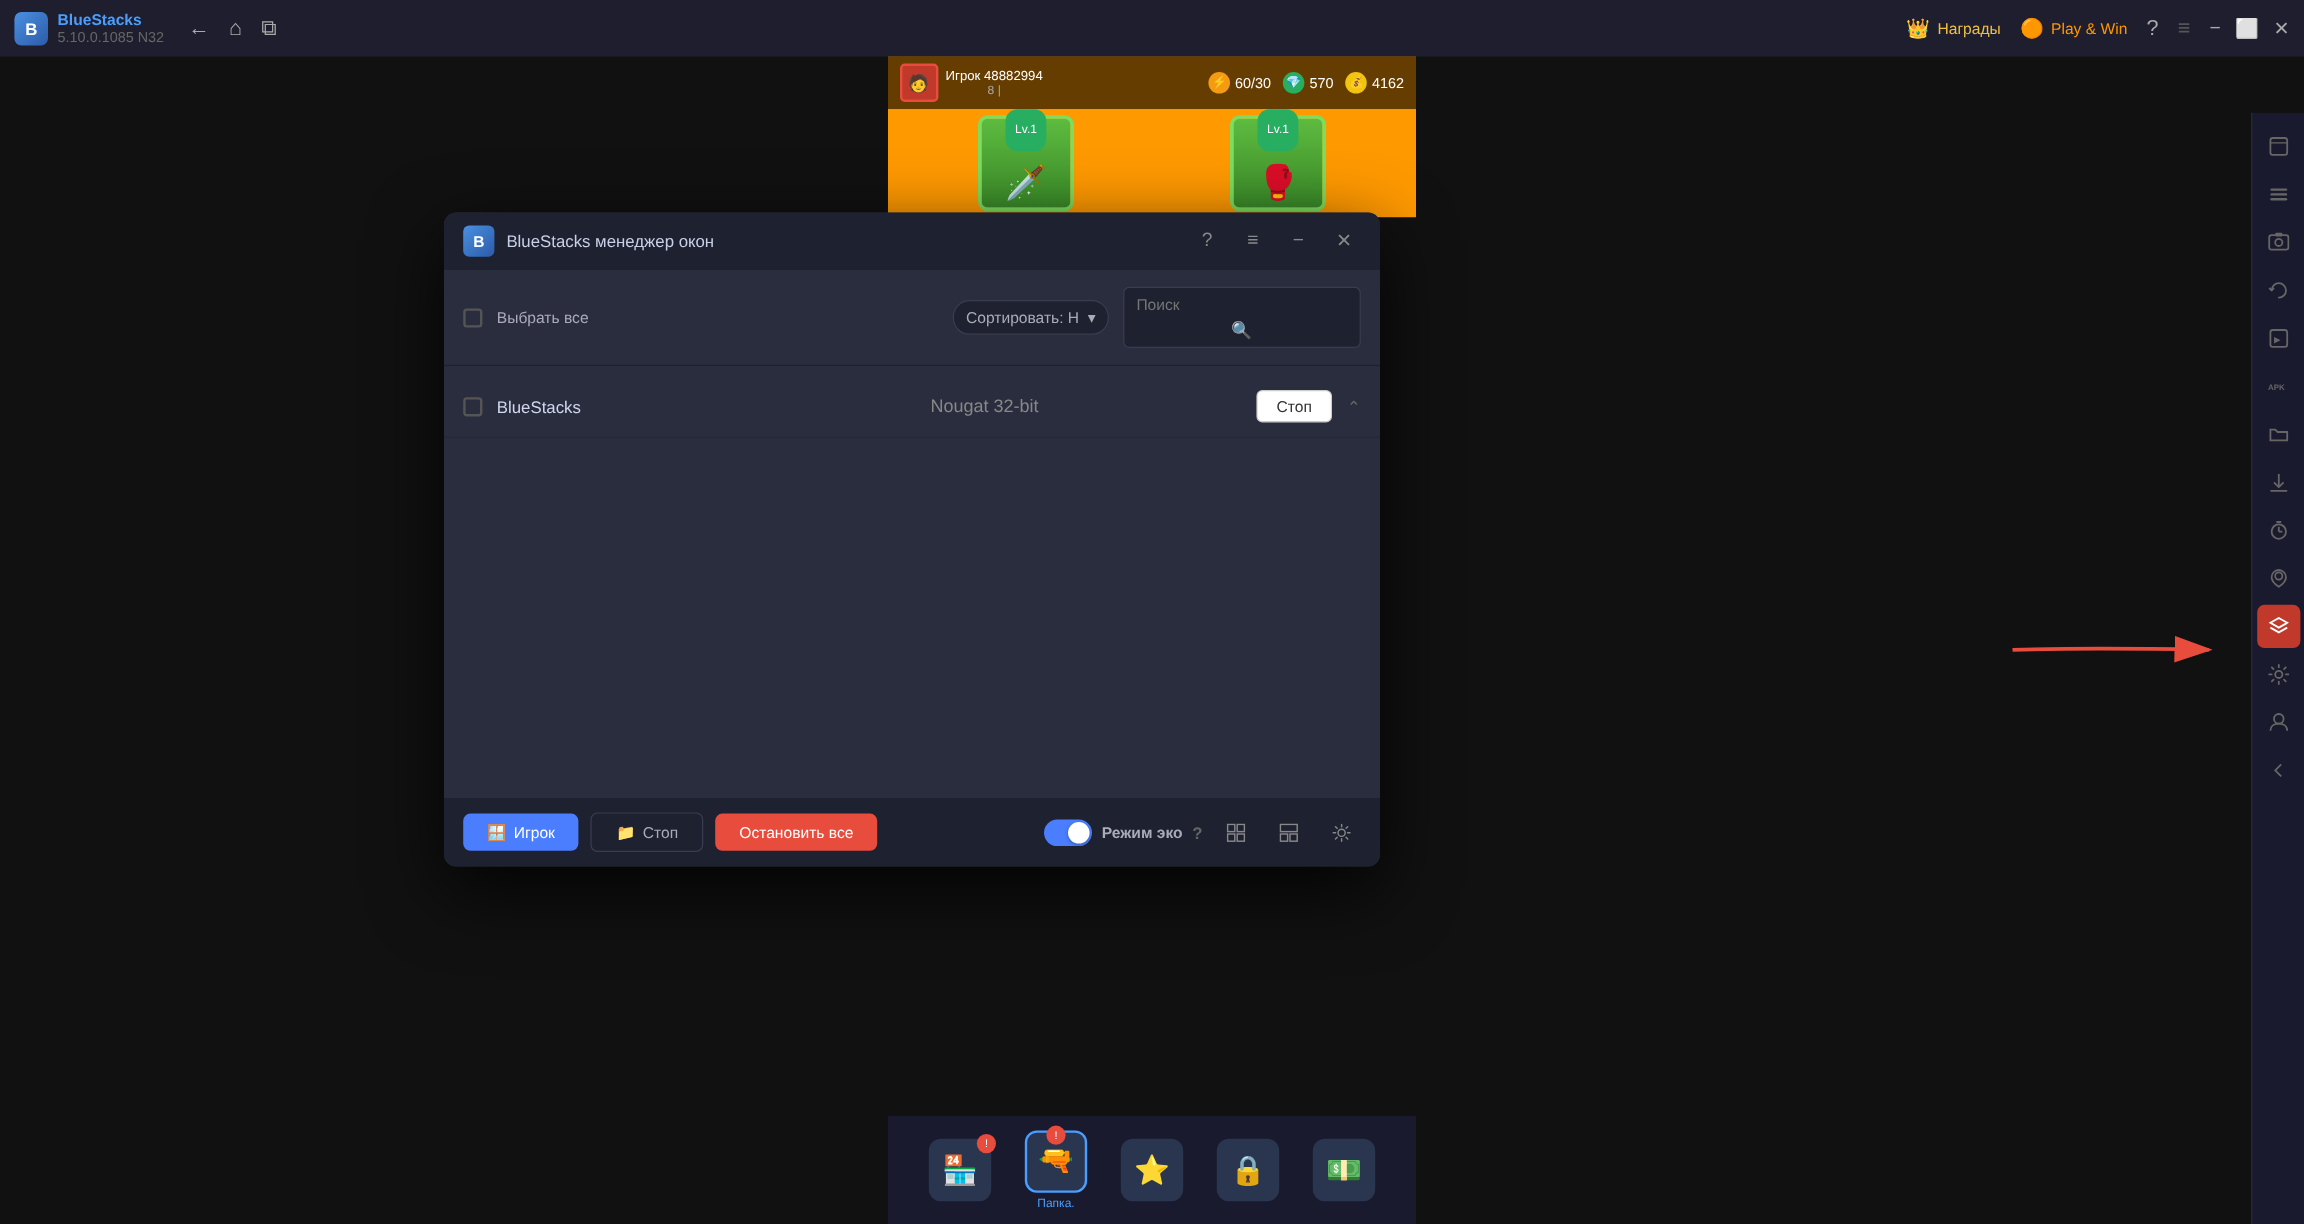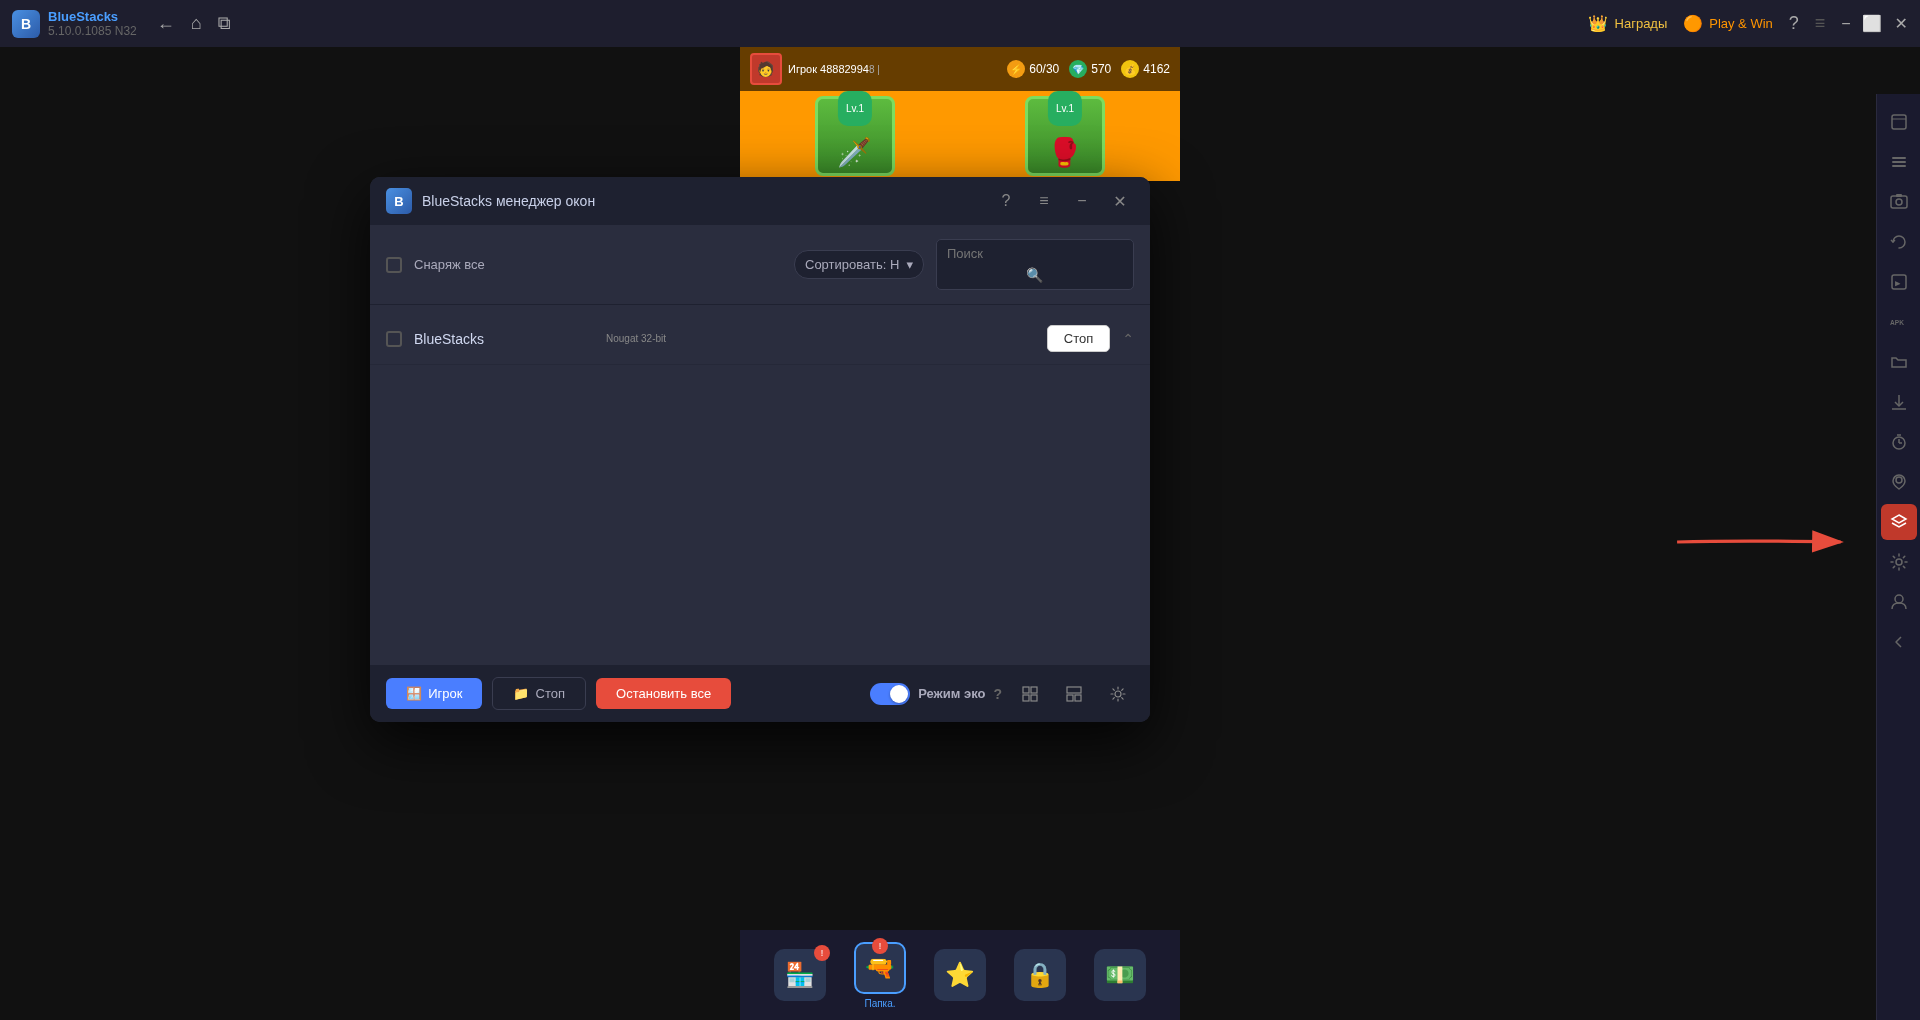--- a/index.html
+++ b/index.html
@@ -153,21 +153,21 @@
       background: #c0392b;
       border-radius: 4px;
       border: 2px solid #e74c3c;
       display: flex;
       align-items: center;
       justify-content: center;
       font-size: 14px;
     }
     .game-player-info {
       display: flex;
-      flex-direction: row;
+      flex-direction: column;
       align-items: center;
     }
     .game-player-name {
       color: white;
       font-size: 11px;
     }
     .game-player-level {
       color: #aaa;
       font-size: 10px;
     }
@@ -411,22 +411,23 @@
       flex-shrink: 0;
     }
     .row-name {
       color: #d0d8f0;
       font-size: 14px;
       font-weight: 500;
       min-width: 180px;
     }
     .row-type {
       color: #888;
-      font-size: 10px;
+      font-size: 15px;
       flex: 1;
+      text-align: center;
     }
     .row-stop-btn {
       background: white;
       border: 1px solid #ccc;
       border-radius: 5px;
       padding: 5px 16px;
       color: #333;
       font-size: 13px;
       cursor: pointer;
     }
@@ -798,21 +799,21 @@
       <div class="dialog-title-controls">
         <div class="dialog-ctrl-btn">?</div>
         <div class="dialog-ctrl-btn">≡</div>
         <div class="dialog-ctrl-btn">−</div>
         <div class="dialog-ctrl-btn dialog-ctrl-close">✕</div>
       </div>
     </div>
 
     <div class="dialog-toolbar">
       <div class="select-all-cb"></div>
-      <span class="select-all-label">Снаряж все</span>
+      <span class="select-all-label">Выбрать все</span>
       <div class="sort-dropdown">
         <span>Сортировать: Н</span>
         <span style="margin-left:auto;">▾</span>
       </div>
       <div class="search-box">
         <input type="text" placeholder="Поиск" style="">
         <span class="search-icon">🔍</span>
       </div>
     </div>
 

